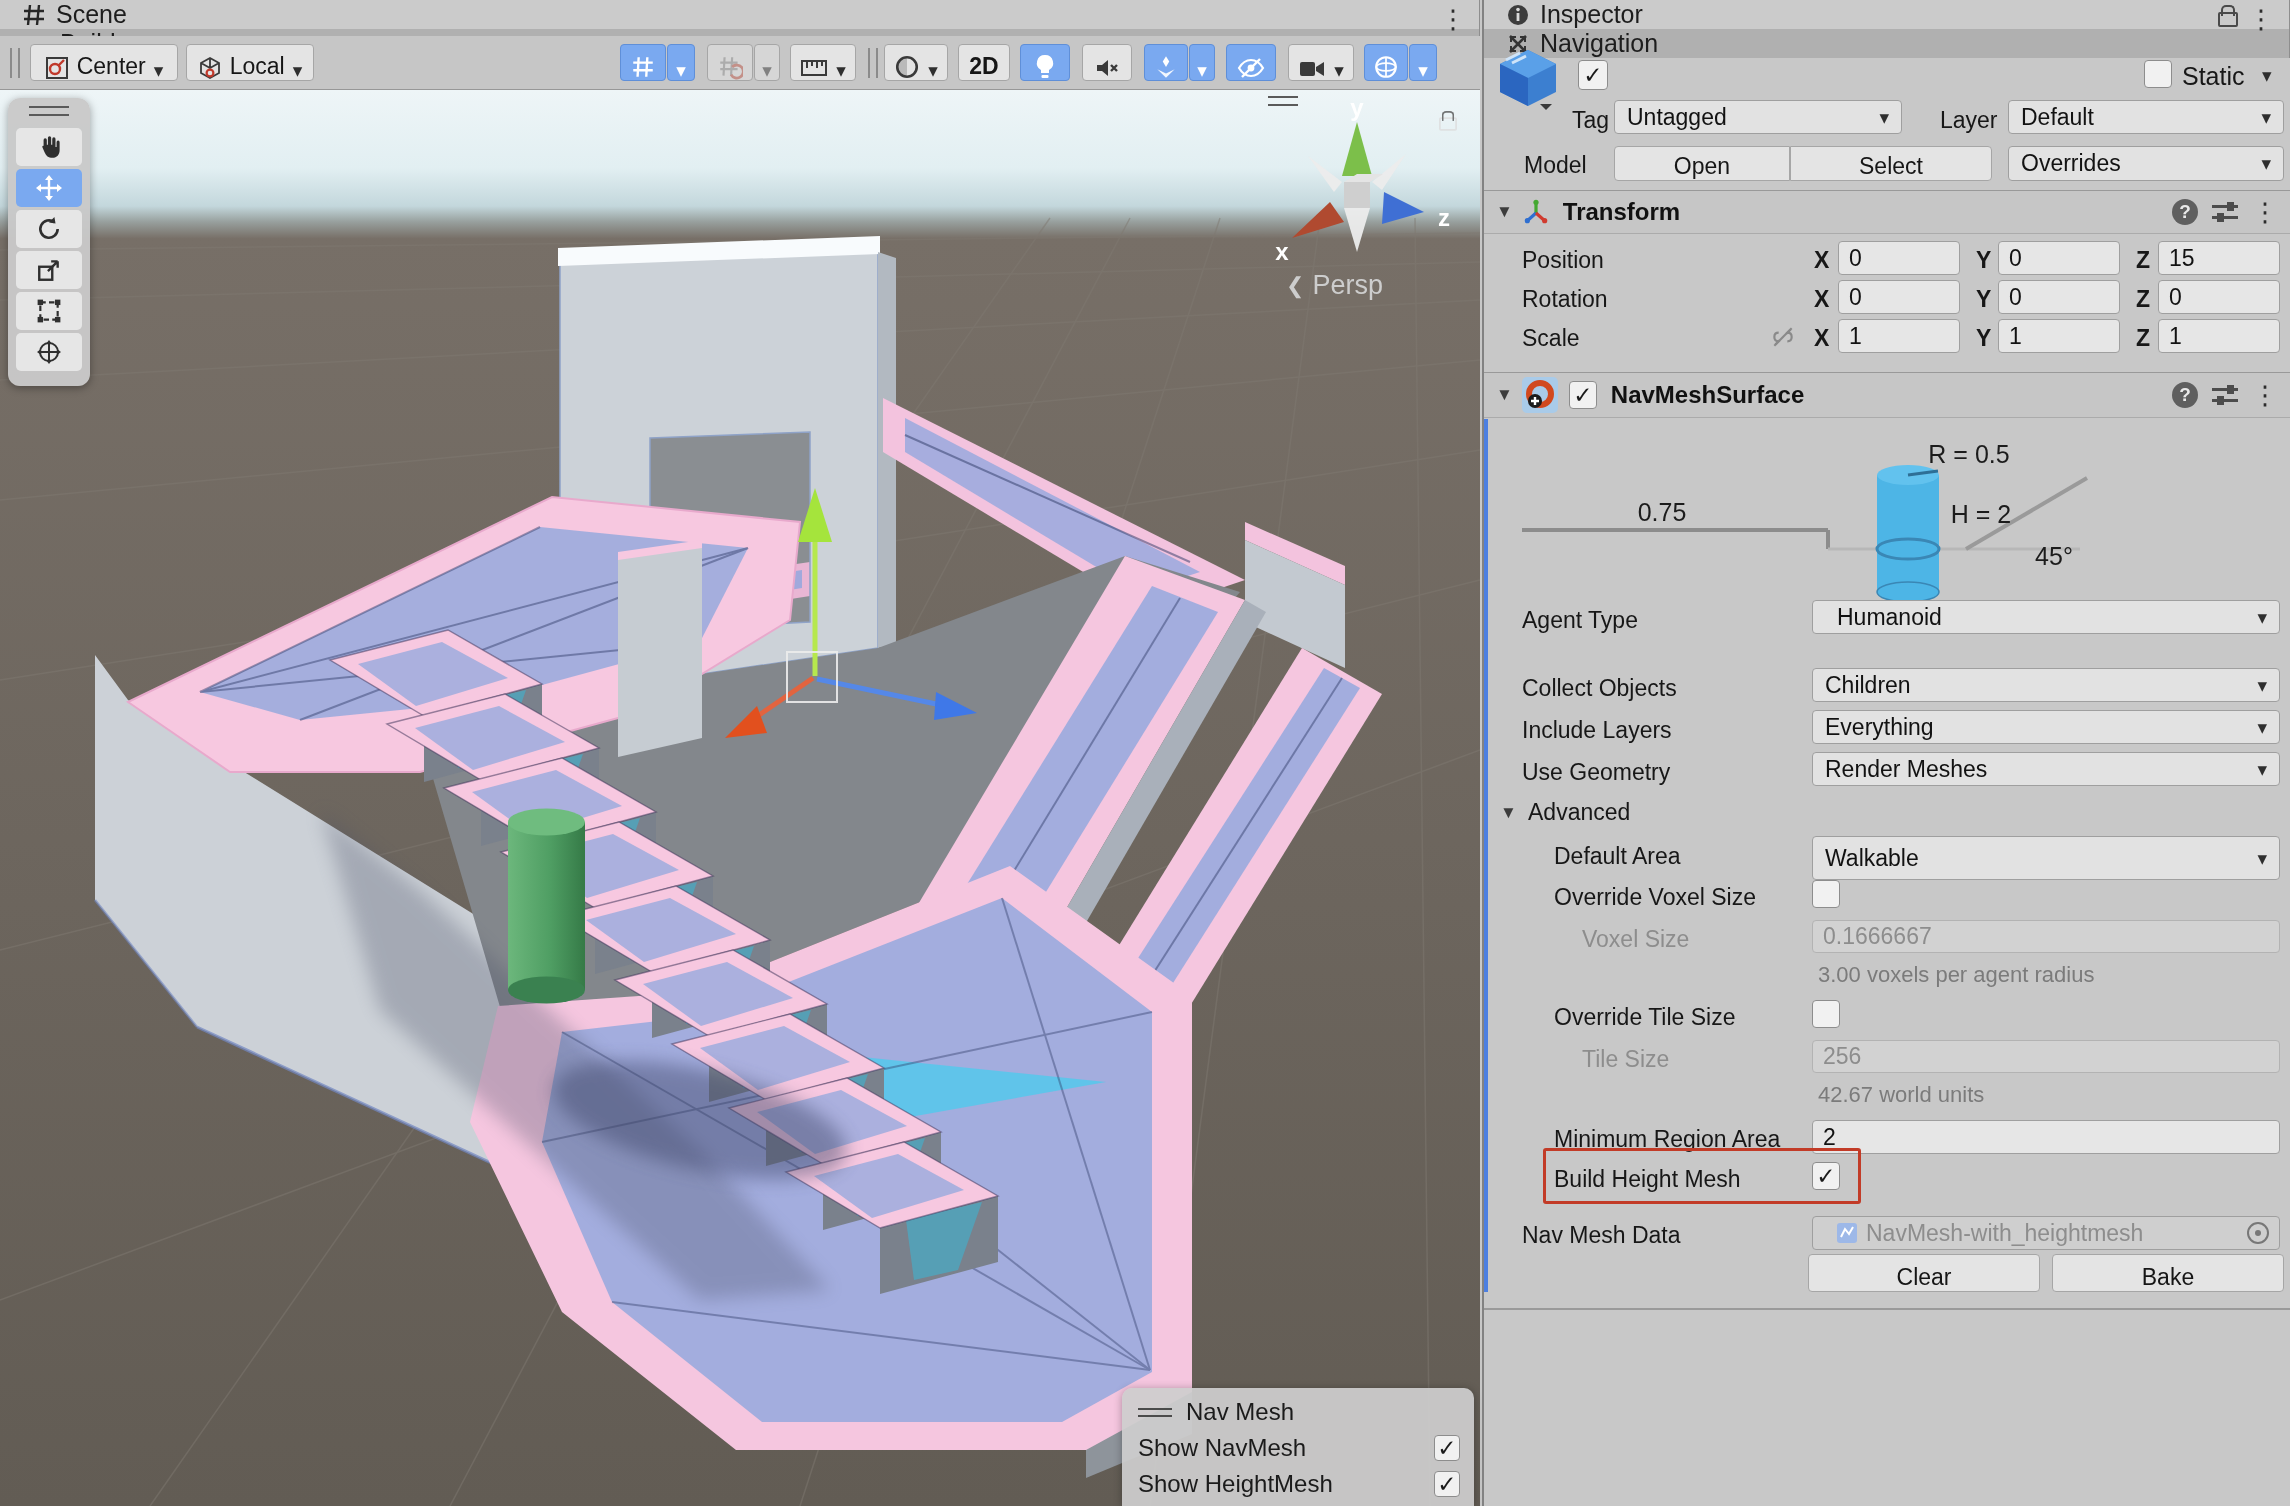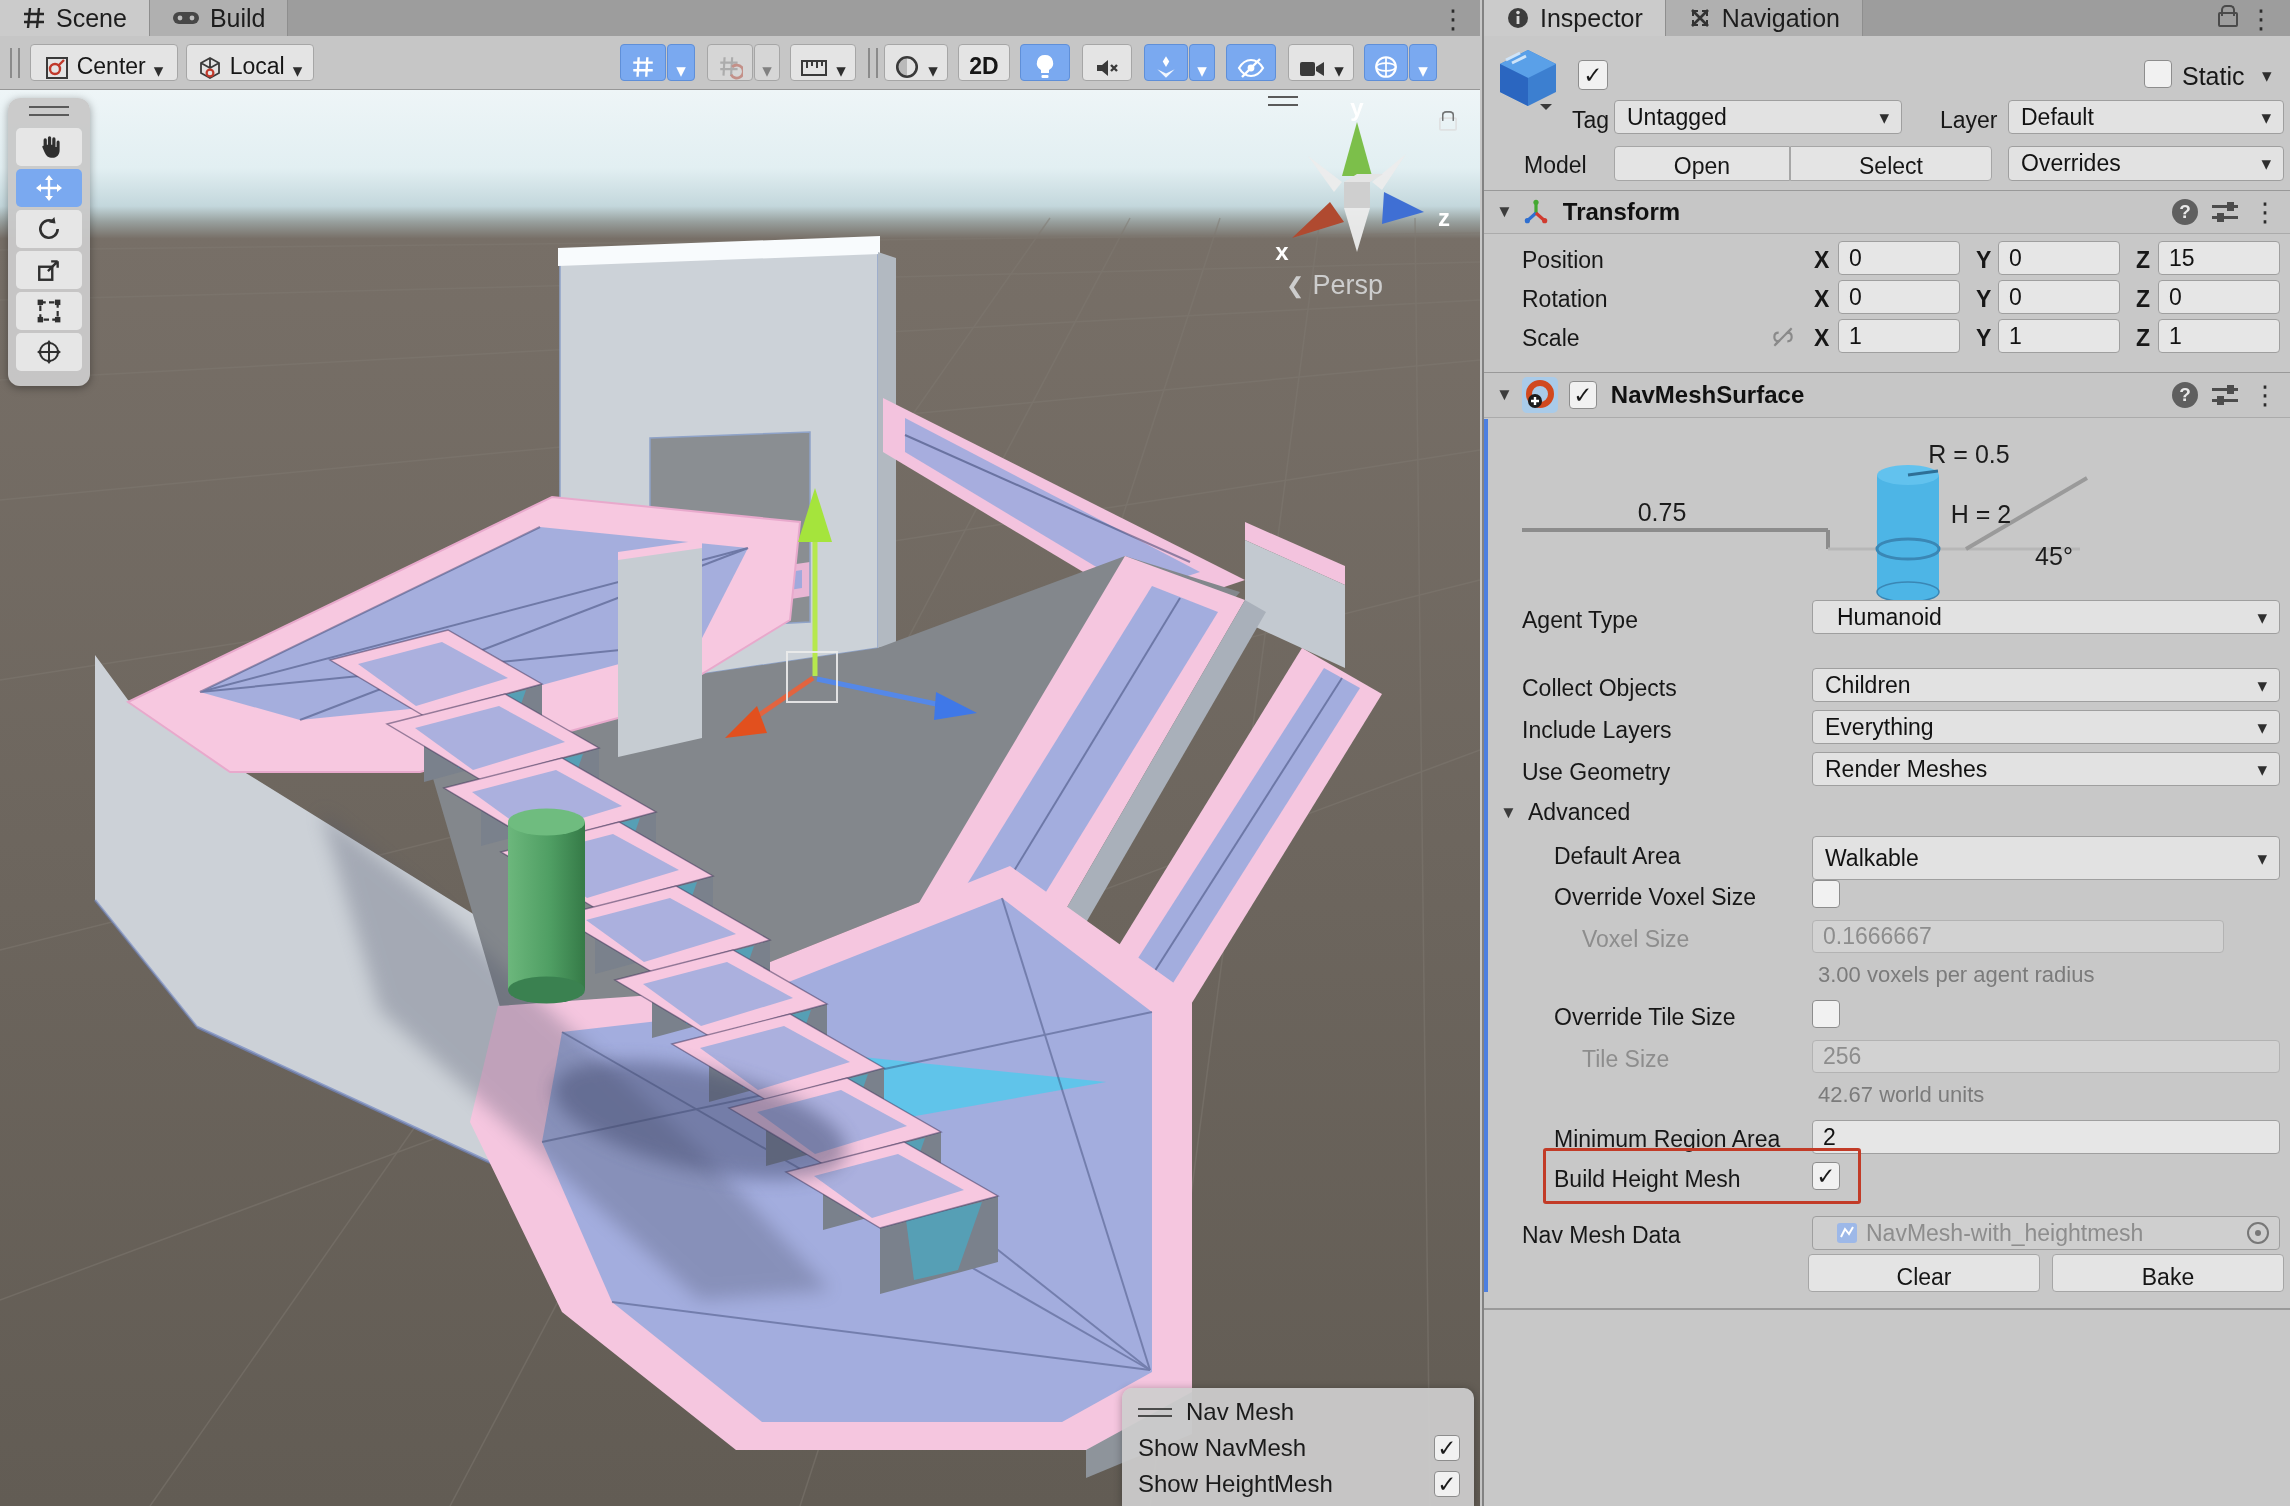--- a/index.html
+++ b/index.html
@@ -1,21 +1,21 @@
 <!DOCTYPE html>
 <html><head>
 <meta charset="utf-8">
 <style>
   * { margin:0; padding:0; box-sizing:border-box; }
   html,body { width:2290px; height:1506px; overflow:hidden; background:#c8c8c8;
     font-family:"Liberation Sans", sans-serif; color:#141414; }
   .abs { position:absolute; }
 
   
-  .tabbar { height:36px; background:#9d9d9d; display:flex; align-items:stretch; }
+  .tabbar { height:36px; background:#9d9d9d; display:flex; align-items:stretch;flex-direction:column; }
   .tab { display:flex; align-items:center; gap:10px; padding:0 22px; font-size:25px; color:#1d1d1d;
          background:#b0b0b0; border-right:1px solid #8e8e8e; }
   .tab.active { background:#cbcbcb; }
   .btn { background:#e4e4e4; border:1px solid #a6a6a6; border-radius:4px; display:flex;
          align-items:flex-end; justify-content:center; gap:8px; font-size:23px; color:#161616; }
   .btn.blue { background:#7aa9f0; border-color:#5f8fd8; }
   .btn.dim  { background:#d6d6d6; }
   .arrow { font-size:19px; color:#2e2e2e; line-height:1; }
   .grip { width:10px; height:30px; border-left:2px solid #8b8b8b; border-right:2px solid #8b8b8b; }
   .kebab { font-size:26px; color:#2c2c2c; letter-spacing:0; }
@@ -615,21 +615,21 @@
   <span class="abs lbl" style="left:70px; top:843px;">Default Area</span>
   <div class="abs dd" style="left:328px; top:836px; width:468px; height:44px;">
     <span>Walkable</span>
     <span class="arrow">▾</span>
   </div>
 
   <span class="abs lbl" style="left:70px; top:884px;">Override Voxel Size</span>
   <div class="abs cb" style="left:328px; top:880px;"></div>
 
   <span class="abs lbl grey" style="left:98px; top:926px;">Voxel Size</span>
-  <div class="abs field disabled" style="left:328px; top:920px; width:412px; height:33px;">
+  <div class="abs field disabled" style="left:328px; top:920px; width:468px; height:33px;">
     <span>0.1666667</span>
     </div>
   <span class="abs hint" style="left:334px; top:962px;">3.00 voxels per agent radius</span>
 
   <span class="abs lbl" style="left:70px; top:1004px;">Override Tile Size</span>
   <div class="abs cb" style="left:328px; top:1000px;"></div>
 
   <span class="abs lbl grey" style="left:98px; top:1046px;">Tile Size</span>
   <div class="abs field disabled" style="left:328px; top:1040px; width:468px; height:33px;">
     <span>256</span>

